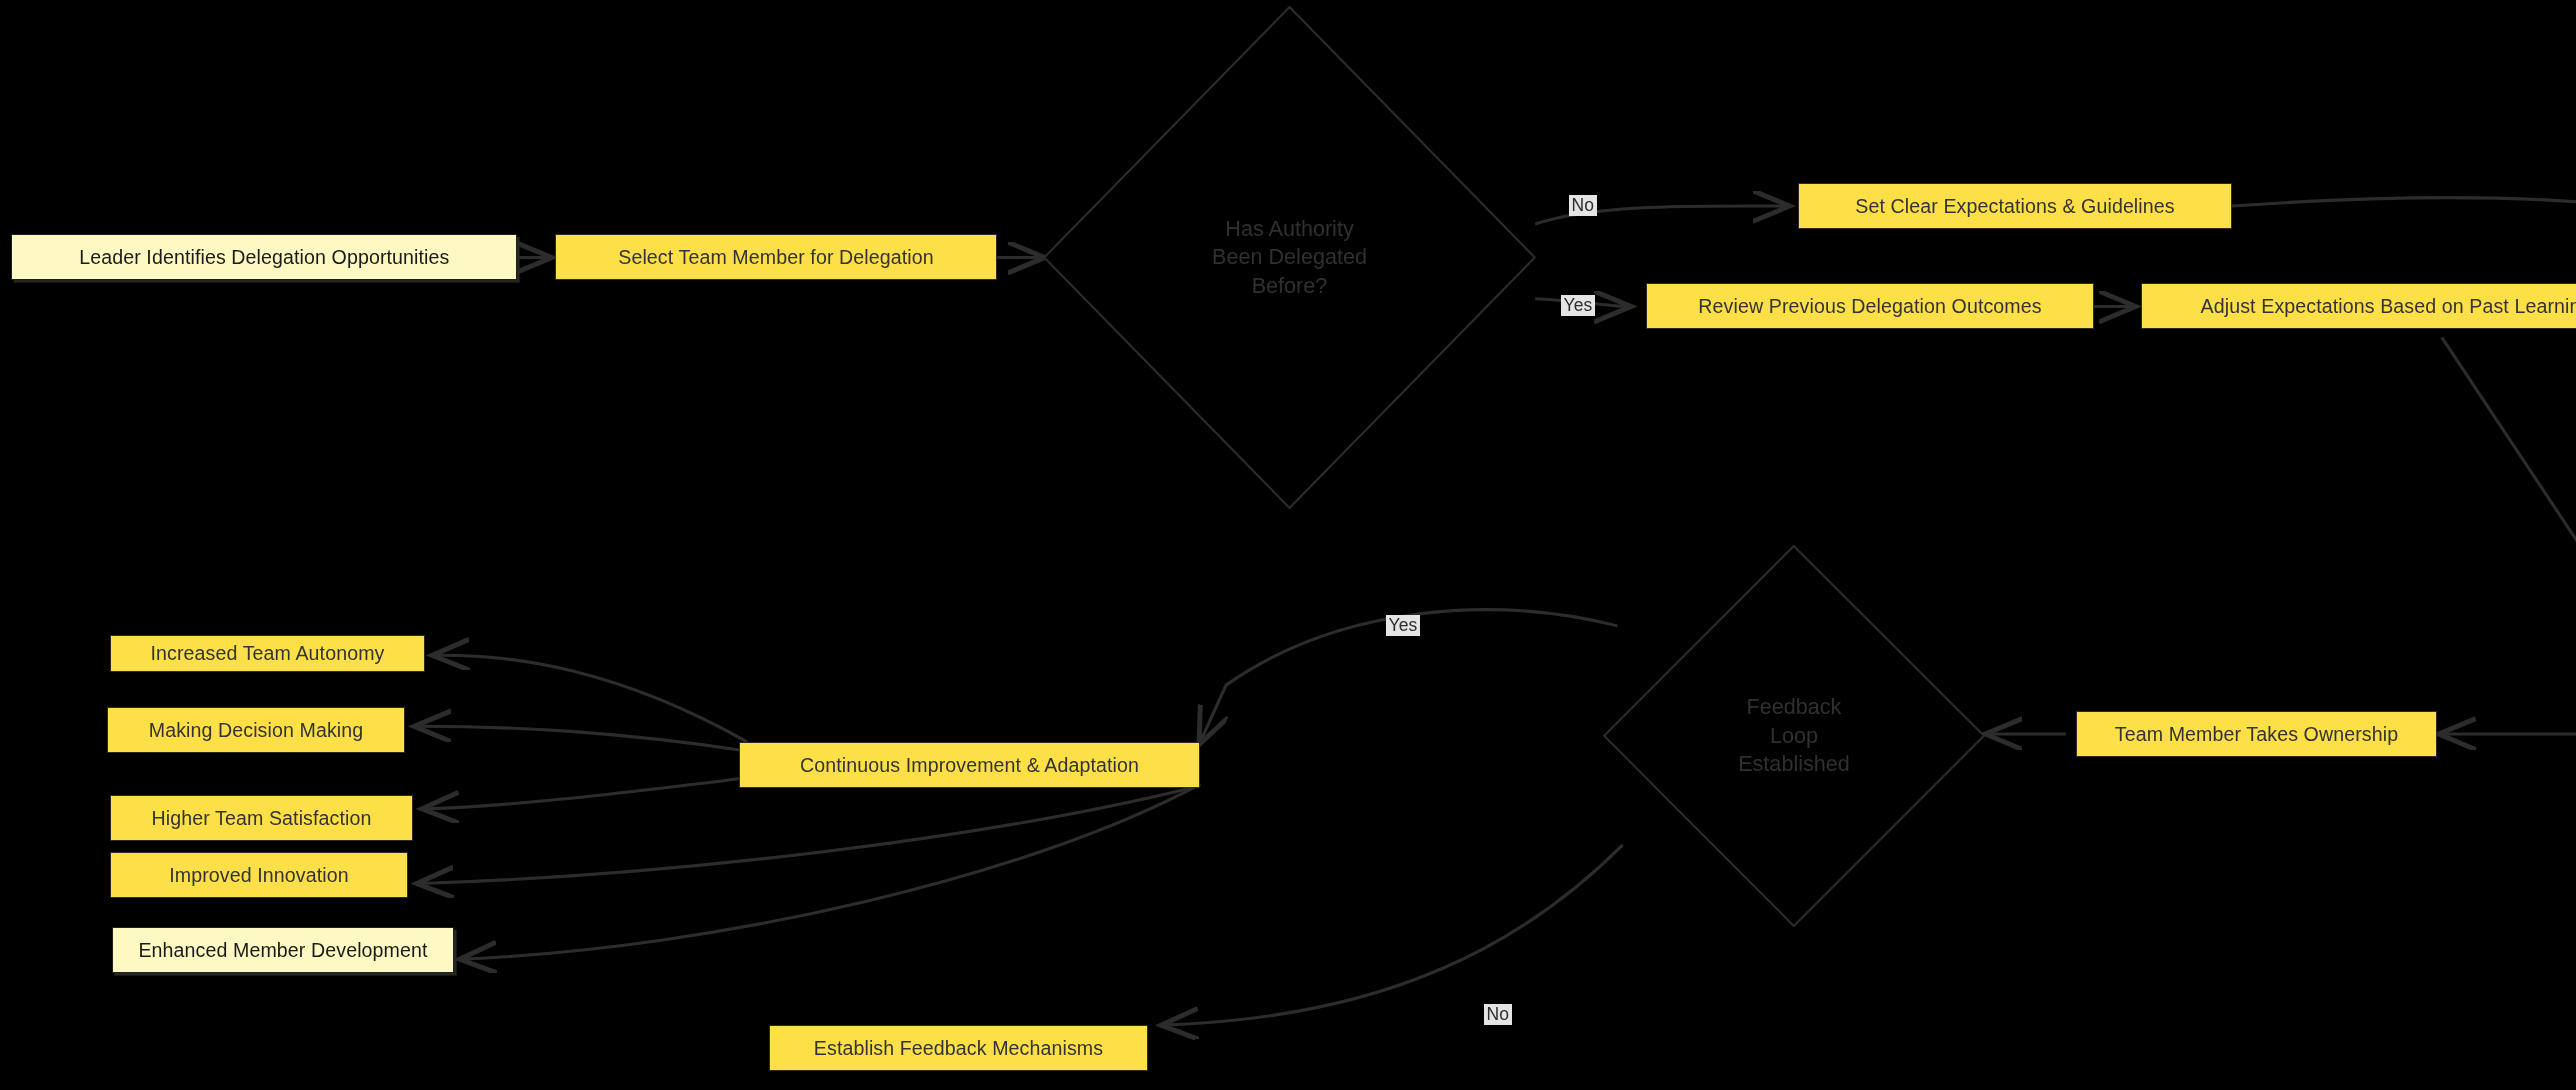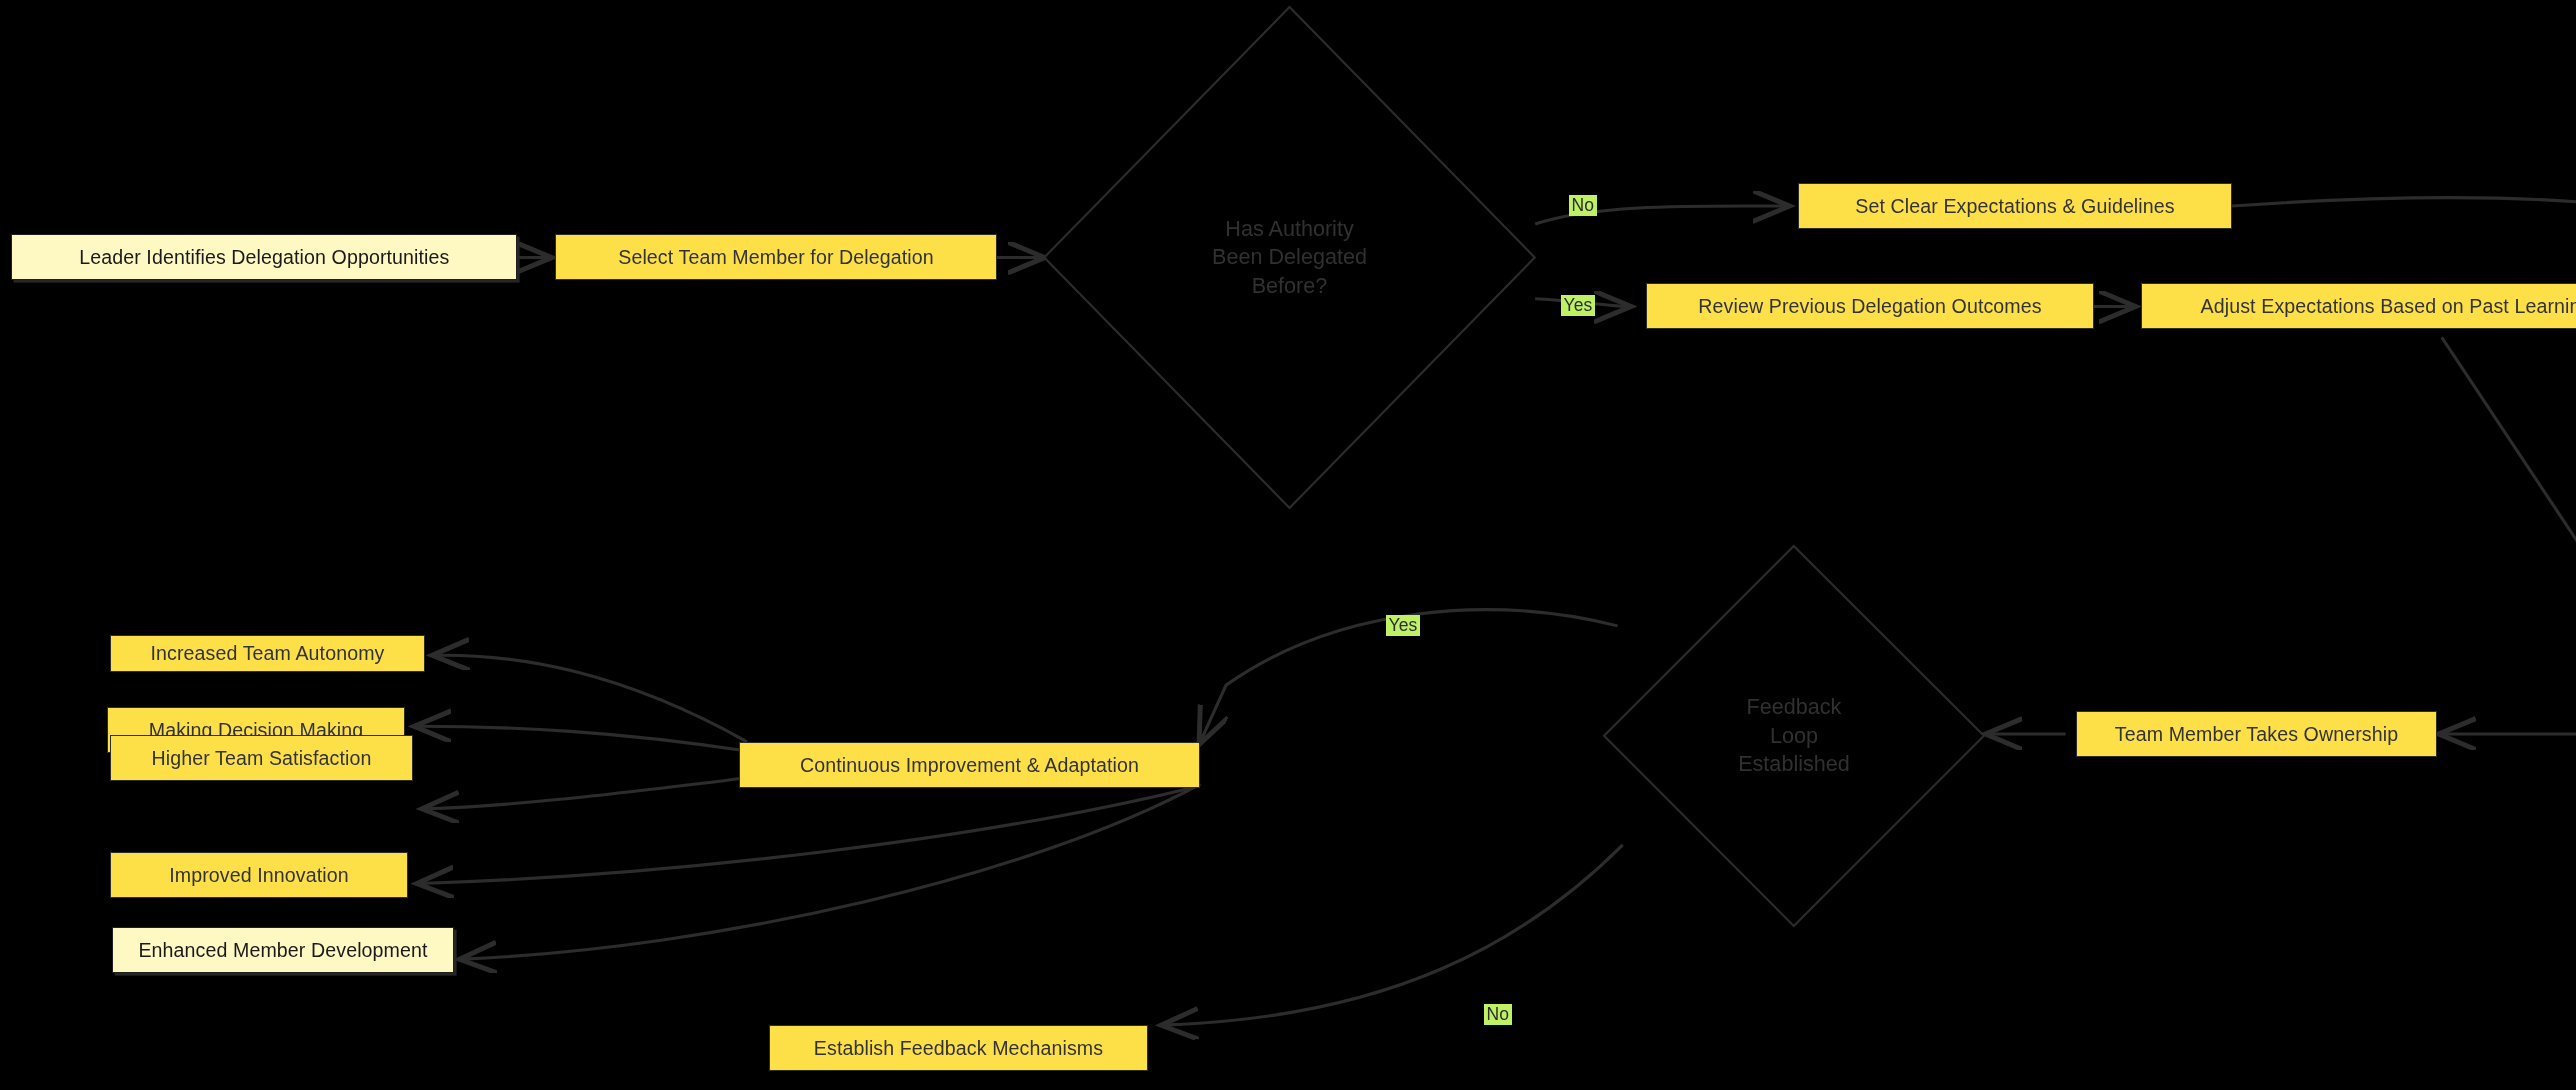--- a/index.html
+++ b/index.html
@@ -69,21 +69,21 @@
     color: #303030;
     font-size: 21.6px;
     line-height: 1.33;
     text-align: center;
     pointer-events: none;
   }
   .edge-label {
     position: absolute;
     color: #2d2d2d;
     font-size: 17.5px;
-    background: #bef264;
+    background: #e5e5e5;
     padding: 0 2.6px;
     white-space: nowrap;
   }
 </style>
 </head>
 <body>
 
 <div id="canvas">
 
   <svg id="edges" viewBox="0 0 5577 2116" xmlns="http://www.w3.org/2000/svg">
@@ -185,21 +185,21 @@
   </div>
 
   <div class="node proc" style="left:110px; top:635px; width:315px; height:37px;justify-content:center;">
     <span>Increased Team Autonomy</span>
   </div>
 
   <div class="node proc" style="left:107px; top:707px; width:298px; height:46px;">
     <span>Making Decision Making</span>
   </div>
 
-  <div class="node proc" style="left:110px; top:735px; width:303px; height:46px;">
+  <div class="node proc" style="left:110px; top:795px; width:303px; height:46px;">
     <span>Higher Team Satisfaction</span>
   </div>
 
   <div class="node proc" style="left:110px; top:852px; width:298px; height:46px;">
     <span>Improved Innovation</span>
   </div>
 
   <div class="node proc hl" style="left:112px; top:927px; width:342px; height:46px;">
     <span>Enhanced Member Development</span>
   </div>

